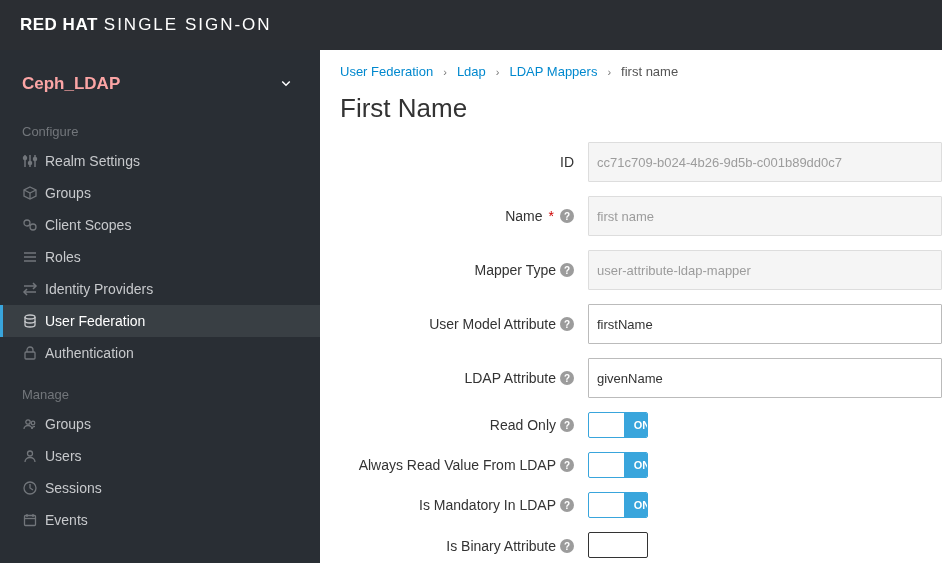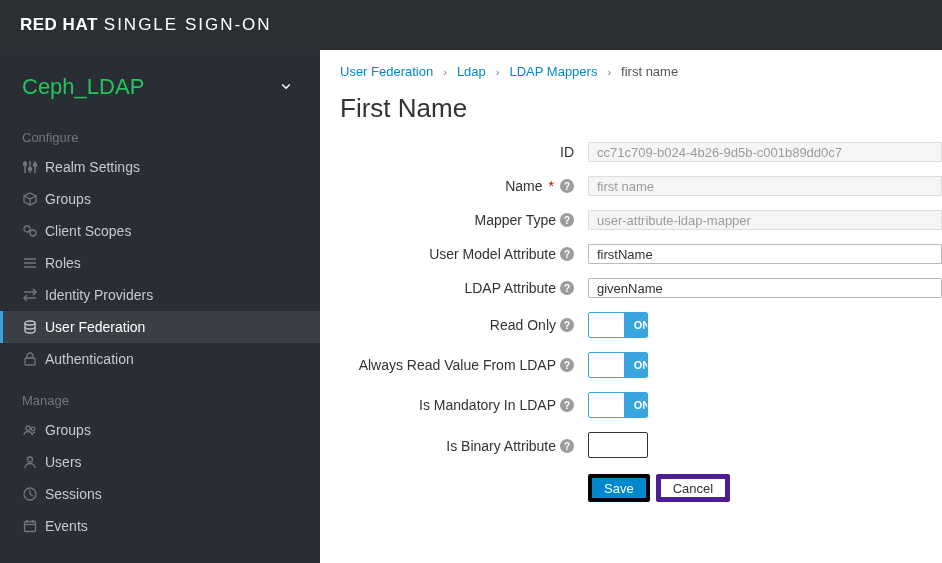--- a/index.html
+++ b/index.html
@@ -51,23 +51,23 @@
       padding-top:18px;
     }
     .realm-select {
       display:flex;
       align-items:center;
       justify-content:space-between;
       padding:6px 28px 22px 22px;
       cursor:pointer;
     }
     .realm-select .realm-name {
-      font-size:22px;
-      font-weight:400;
-      color:#22c55e;
+      font-size:17px;
+      font-weight:700;
+      color:#fca5a5;
     }
     .realm-select .chev {
       color:#fff;
       font-size:12px;
     }
     .section-title {
       color:#72767b;
       font-size:13px;
       padding:8px 22px 6px 22px;
     }
@@ -149,21 +149,21 @@
       font-size:10px;
       font-weight:700;
       cursor:default;
     }
     .ctl {
       flex:1;
       min-width:0;
     }
     input[type=text] {
       width:100%;
-      height:20px;
+      height:40px;
       border:1px solid #bbb;
       border-radius:1px;
       padding:3px 8px;
       font-size:13px;
       color:#333;
     }
     input[type=text]:disabled {
       background:#f5f5f5;
       color:#9c9c9c;
       border-color:#ddd;

